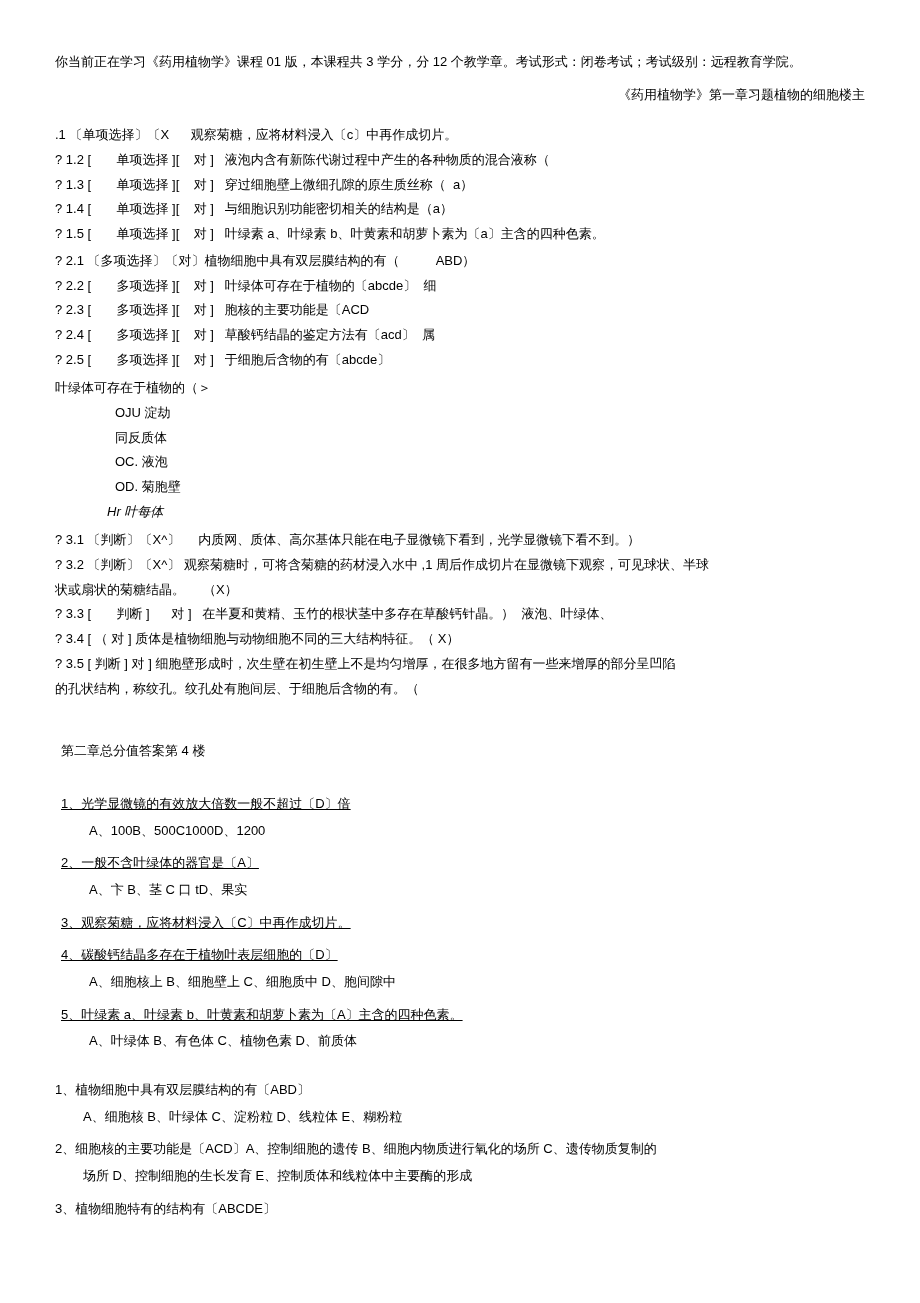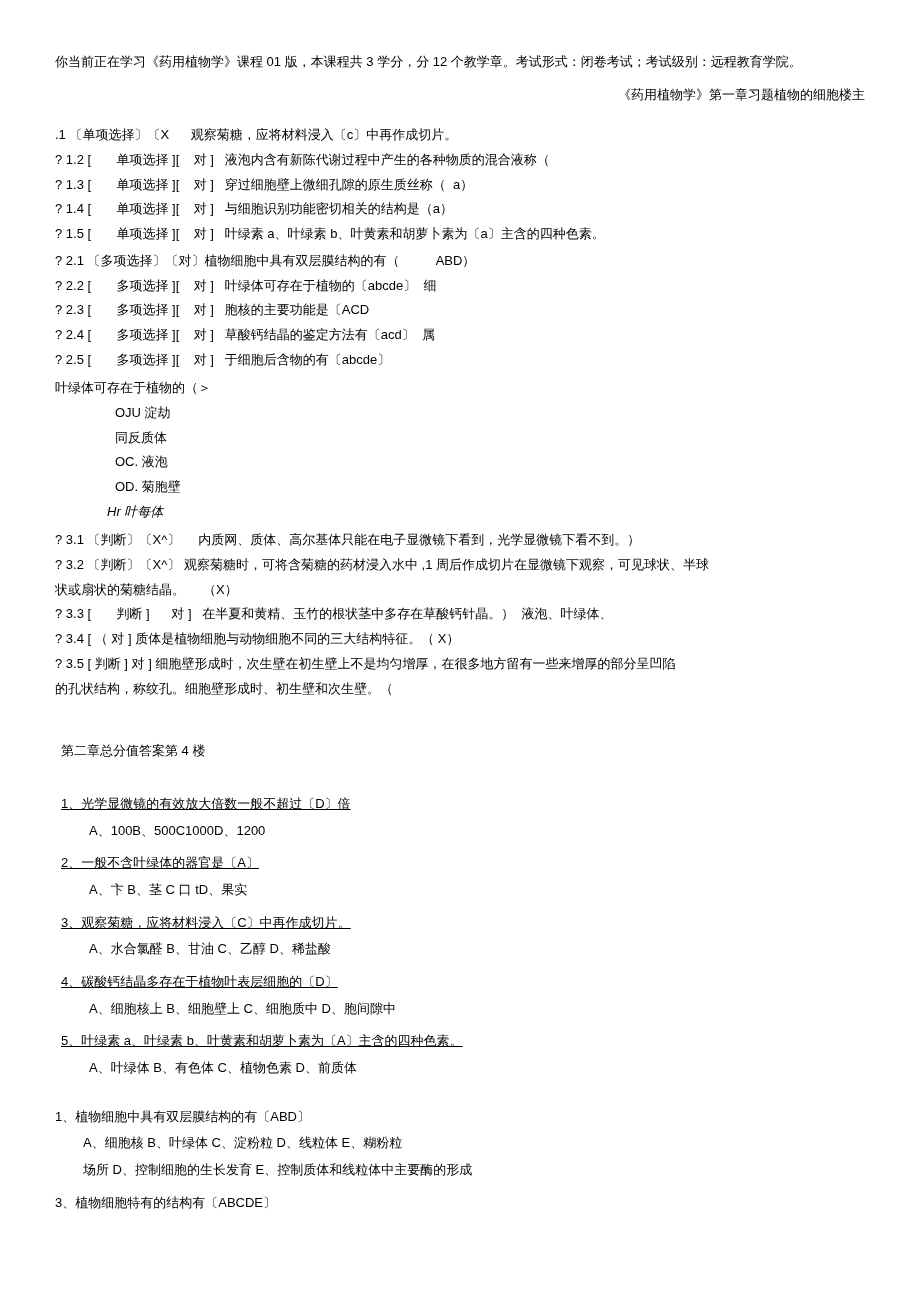--- a/index.html
+++ b/index.html
@@ -56,35 +56,35 @@
 <div class="q indent1">OC. 液泡</div>
 <div class="q indent1">OD. 菊胞壁</div>
 <div class="q indent-hr">Hr 叶每体</div>
 
 <div class="q q-pre" style="margin-top:4px">? 3.1 〔判断〕〔X^〕     内质网、质体、高尔基体只能在电子显微镜下看到，光学显微镜下看不到。）</div>
 <div class="q q-pre nowrap">? 3.2 〔判断〕〔X^〕     观察菊糖时，可将含菊糖的药材浸入水中      ,1 周后作成切片在显微镜下观察，可见球状、半球</div>
 <div class="q q-pre">状或扇状的菊糖结晶。     （X）</div>
 <div class="q q-pre">? 3.3 [       判断 ]      对 ]   在半夏和黄精、玉竹的根状茎中多存在草酸钙针晶。）  液泡、叶绿体、</div>
 <div class="q q-pre nowrap">? 3.4 [         （           对 ]   质体是植物细胞与动物细胞不同的三大结构特征。（                                             X）</div>
 <div class="q q-pre nowrap">? 3.5 [       判断 ]      对 ]   细胞壁形成时，次生壁在初生壁上不是均匀增厚，在很多地方留有一些来增厚的部分呈凹陷</div>
-<div class="q">的孔状结构，称纹孔。细胞壁形成时、初生壁和次生壁。（</div>
+<div class="q">的孔状结构，称纹孔。纹孔处有胞间层、于细胞后含物的有。（</div>
 
 <div class="section-gap-lg ch2">第二章总分值答案第 4 楼</div>
 
 <div class="section-gap ch2">
   <div class="ch2-q">1、光学显微镜的有效放大倍数一般不超过〔D〕倍</div>
   <div class="ch2-a">A、100B、500C1000D、1200</div>
   <div class="ch2-q">2、一般不含叶绿体的器官是〔A〕</div>
   <div class="ch2-a">A、卞 B、茎 C 口 tD、果实</div>
   <div class="ch2-q">3、观察菊糖，应将材料浸入〔C〕中再作成切片。</div>
-  <div class="ch2-a">A、水合氯醛 B、甘油 C、乙醇 D、稀盐酸</div>
   <div class="ch2-q">4、碳酸钙结晶多存在于植物叶表层细胞的〔D〕</div>
   <div class="ch2-a">A、细胞核上 B、细胞壁上 C、细胞质中 D、胞间隙中</div>
   <div class="ch2-q">5、叶绿素 a、叶绿素 b、叶黄素和胡萝卜素为〔A〕主含的四种色素。</div>
   <div class="ch2-a">A、叶绿体 B、有色体 C、植物色素 D、前质体</div>
 </div>
 
 <div class="section-gap" style="margin-top:24px">
   <div class="ch2-mc">1、植物细胞中具有双层膜结构的有〔ABD〕</div>
   <div class="ch2-mc-sub">A、细胞核 B、叶绿体 C、淀粉粒 D、线粒体 E、糊粉粒</div>
+  <div class="ch2-mc">2、细胞核的主要功能是〔ACD〕A、控制细胞的遗传 B、细胞内物质进行氧化的场所 C、遗传物质复制的</div>
   <div class="ch2-mc-sub">场所 D、控制细胞的生长发育 E、控制质体和线粒体中主要酶的形成</div>
   <div class="ch2-mc">3、植物细胞特有的结构有〔ABCDE〕</div>
 </div>
 
 </body></html>

